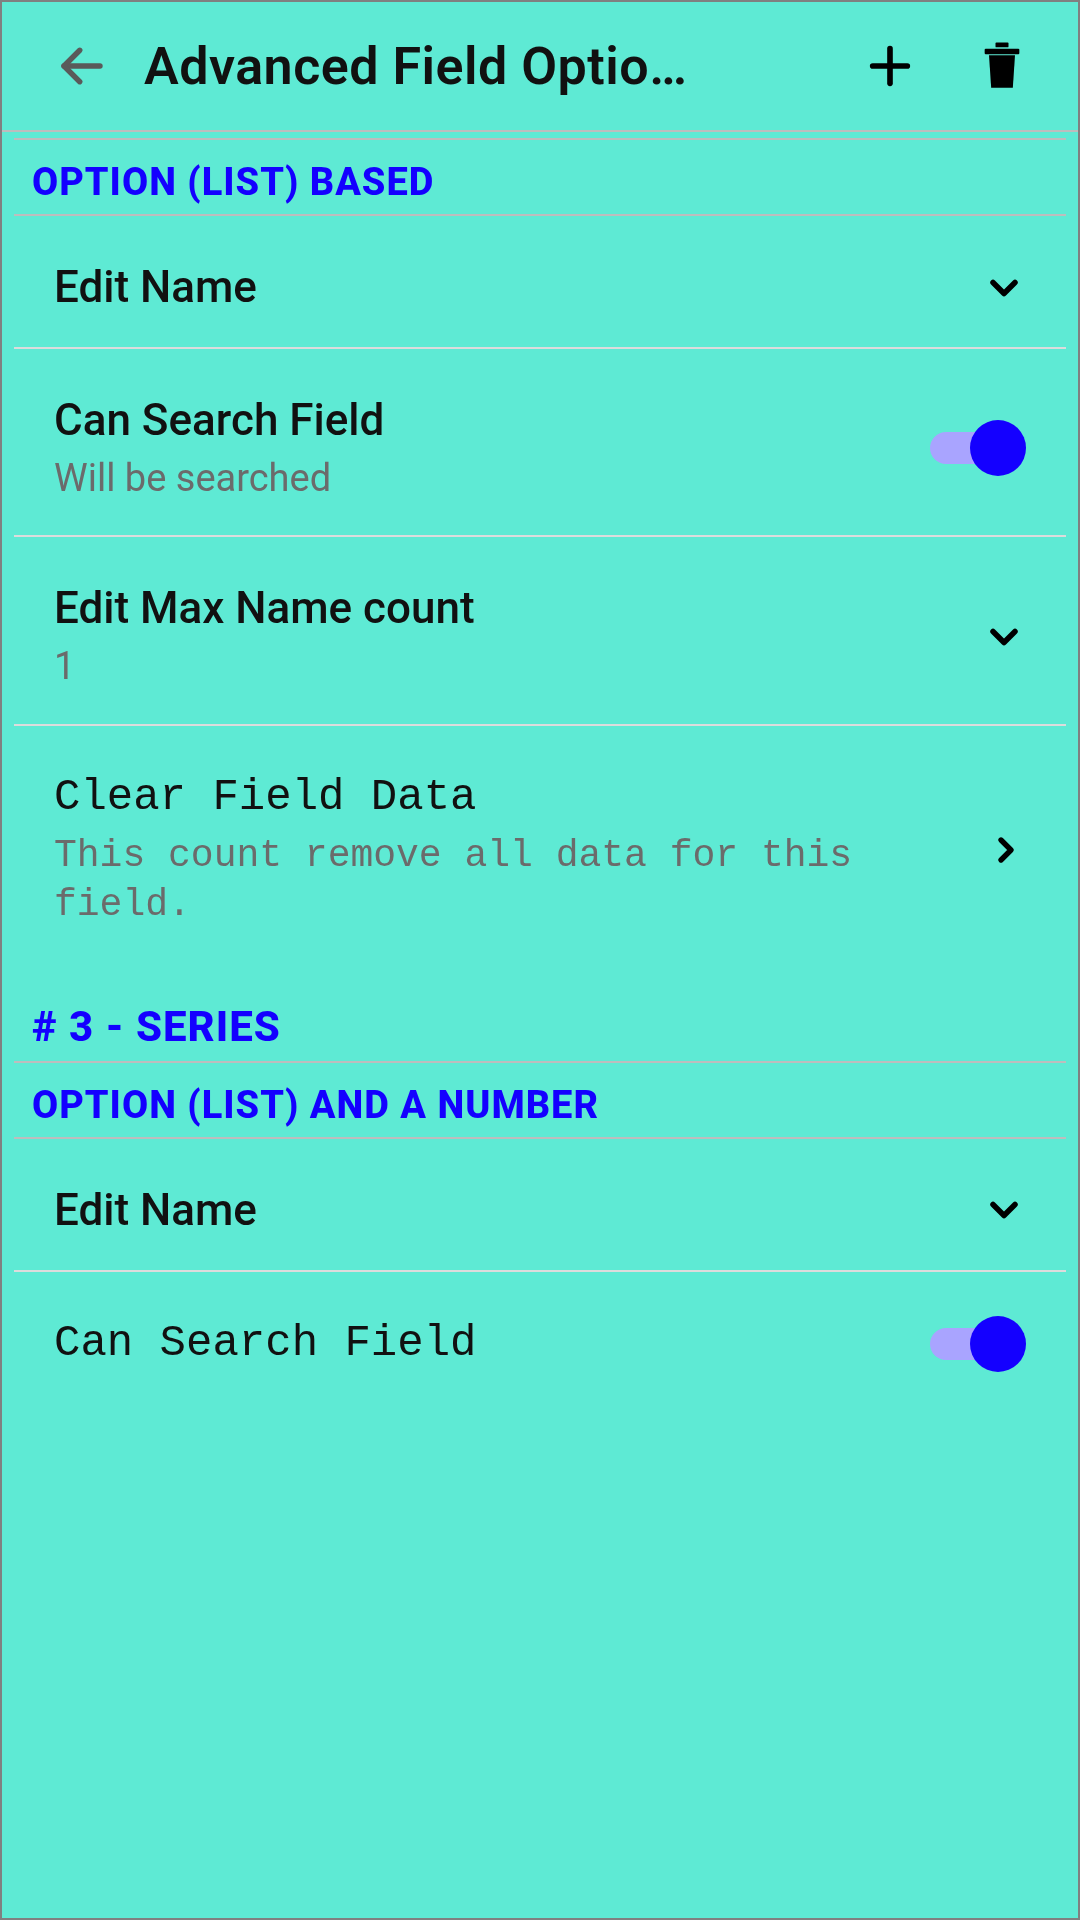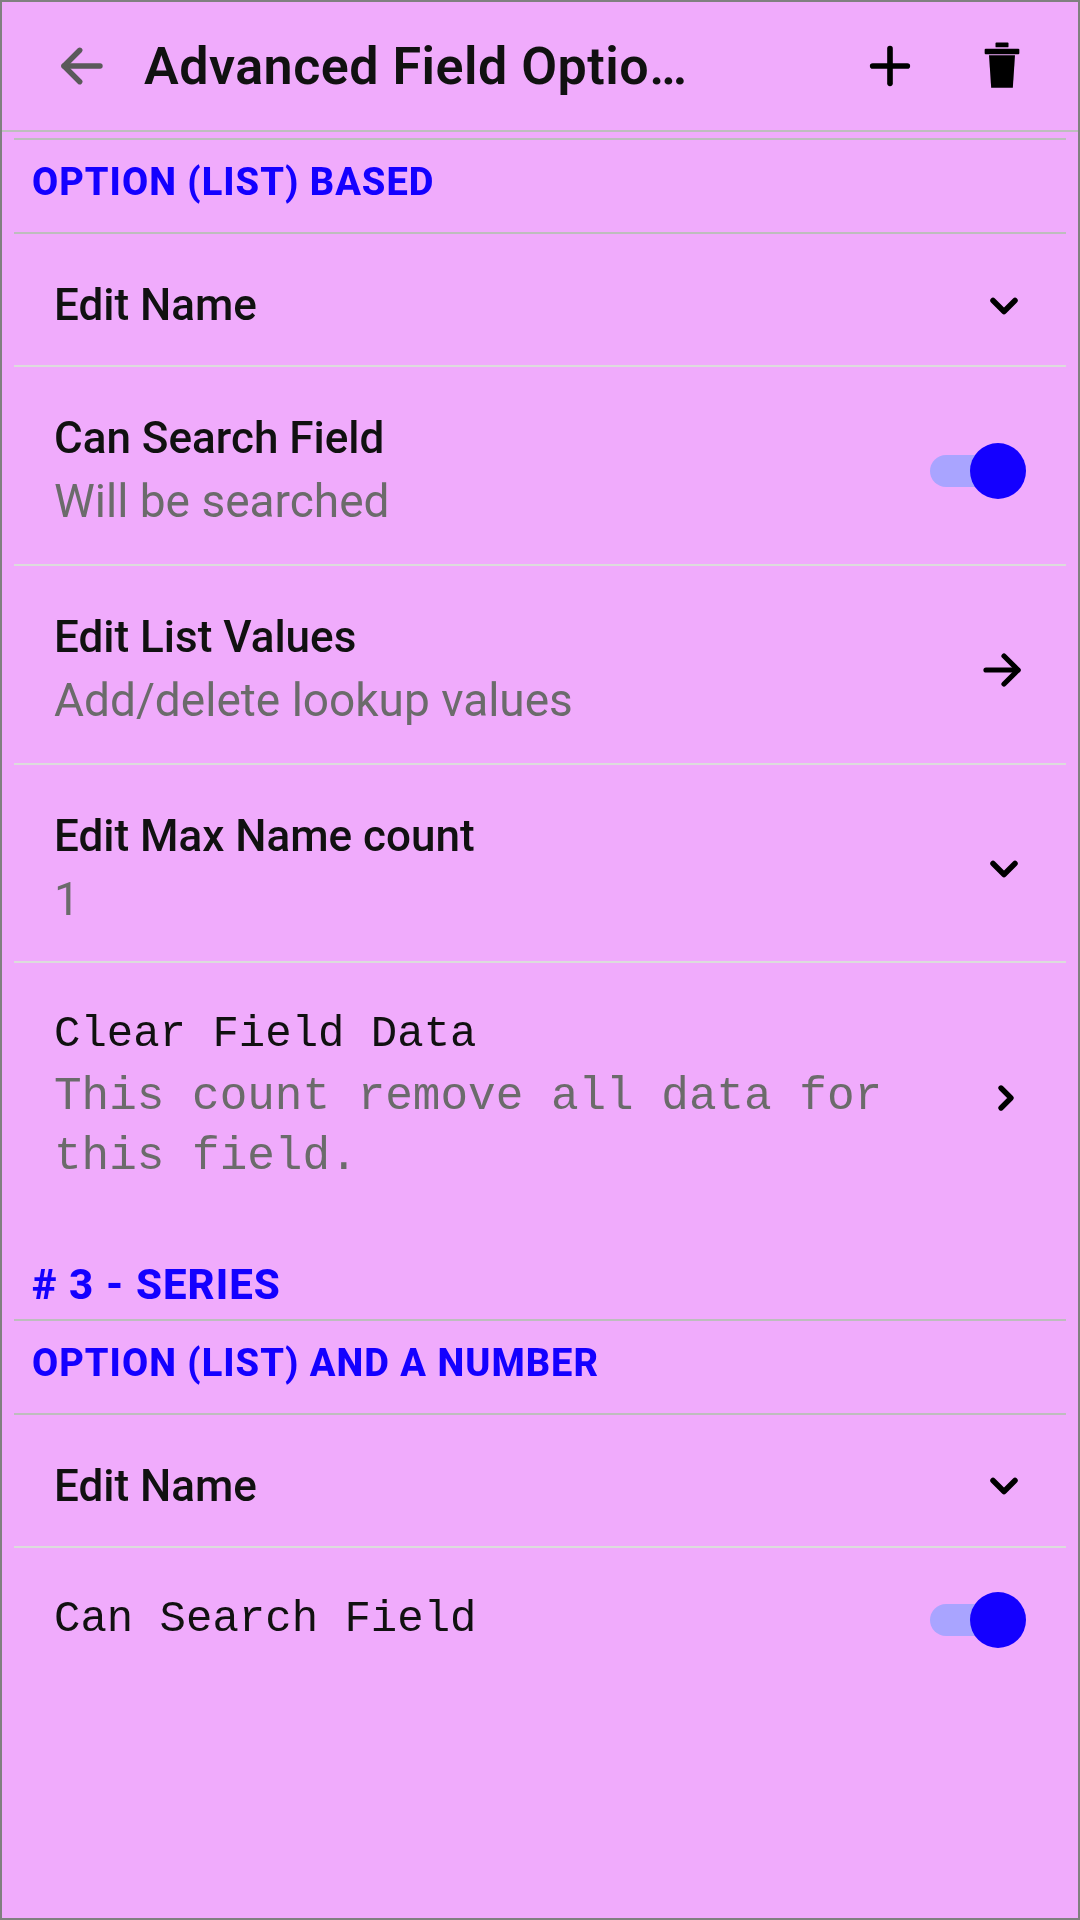--- a/index.html
+++ b/index.html
@@ -9,21 +9,21 @@
     font-family: Roboto, "Helvetica Neue", Arial, sans-serif;
     background: #ffffff;
     color: #111;
     overflow: hidden;
   }
   .frame {
     border: 2px solid #808080;
     width: 1080px;
     height: 1920px;
     position: relative;
-    background: #f0abfc;
+    background: #5eead4;
   }
   .appbar {
     display: flex;
     align-items: center;
     height: 130px;
     padding: 0 40px 0 50px;
     border-bottom: 2px solid #bdbdbd;
     gap: 24px;
   }
   .appbar .back { width: 60px; display:flex; justify-content:center; }
@@ -39,21 +39,21 @@
   }
   .appbar .actions { display:flex; gap:60px; padding-right:10px; }
   .section-header {
     padding: 40px 30px 10px 30px;
     color: #1400ff;
     font-weight: 800;
     font-size: 42px;
     letter-spacing: 1px;
   }
   .section-sub {
-    padding: 20px 30px 28px 30px;
+    padding: 20px 30px 10px 30px;
     color: #1400ff;
     font-weight: 800;
     font-size: 38px;
     letter-spacing: 1px;
   }
   .thin-rule {
     border: none;
     border-top: 2px solid #bdbdbd;
     margin: 0 12px;
   }
@@ -70,21 +70,21 @@
   }
   .row.noborder { border-bottom: none; font-family: Liberation Mono, monospace; }
   .row .texts { flex:1; min-width:0; }
   .row .primary {
     font-size: 44px;
     font-weight: 500;
     color: #111;
     line-height: 1.25;
   }
   .row .secondary {
-    font-size: 46px;
+    font-size: 38px;
     color: #6b6b6b;
     margin-top: 6px;
     line-height: 1.3;
   }
   .row .trail { min-width: 90px; display:flex; justify-content:flex-end; align-items:center; }
   
   .switch {
     position: relative;
     width: 96px; height: 56px;
   }
@@ -158,32 +158,20 @@
         <div class="secondary">Will be searched</div>
       </div>
       <div class="trail">
         <div class="switch">
           <div class="track"></div>
           <div class="thumb"></div>
         </div>
       </div>
     </div>
 
-    <div class="row">
-      <div class="texts">
-        <div class="primary">Edit List Values</div>
-        <div class="secondary">Add/delete lookup values</div>
-      </div>
-      <div class="trail">
-        <svg width="48" height="48" viewBox="0 0 24 24" fill="none" stroke="#000" stroke-width="2.6" stroke-linecap="round" stroke-linejoin="round">
-          <line x1="4" y1="12" x2="20" y2="12"></line>
-          <polyline points="13 5 20 12 13 19"></polyline>
-        </svg>
-      </div>
-    </div>
 
     <div class="row">
       <div class="texts">
         <div class="primary">Edit Max Name count</div>
         <div class="secondary">1</div>
       </div>
       <div class="trail">
         <svg width="44" height="44" viewBox="0 0 24 24" fill="none" stroke="#000" stroke-width="3" stroke-linecap="round" stroke-linejoin="round">
           <polyline points="6 9 12 15 18 9"></polyline>
         </svg>

